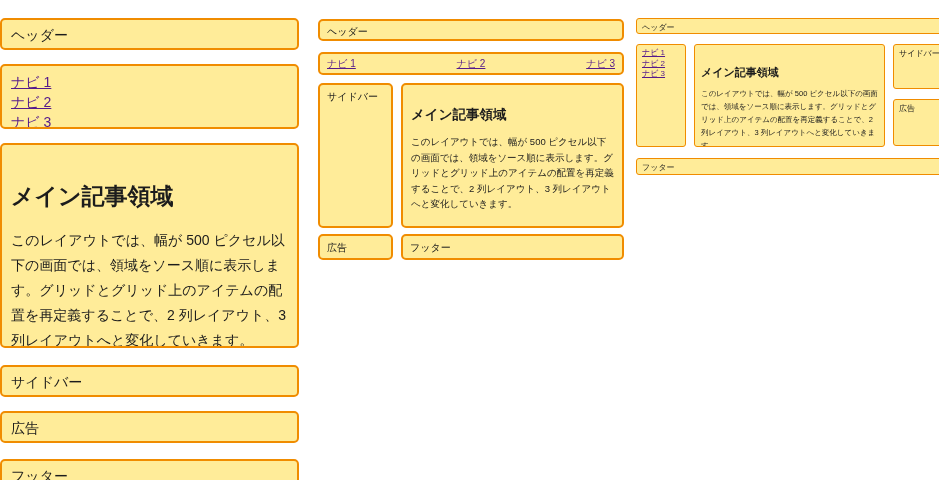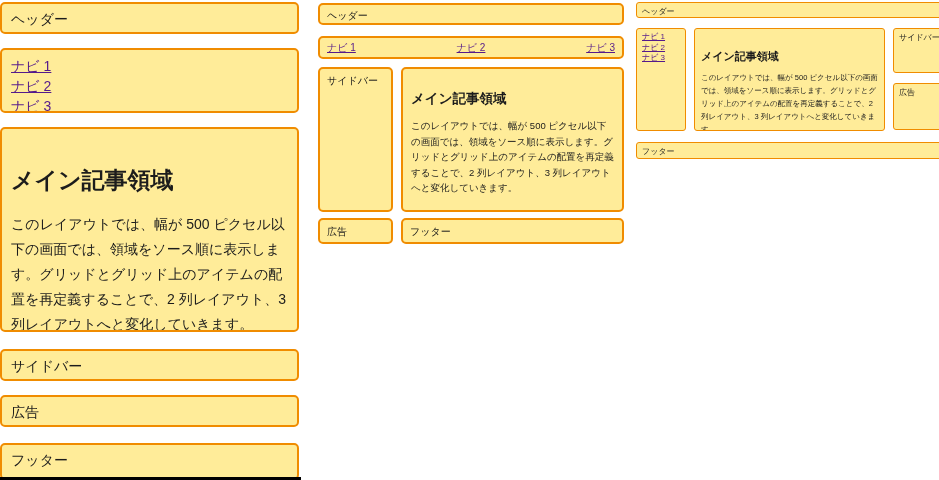--- a/index.html
+++ b/index.html
@@ -11,21 +11,21 @@
     --edge-bar:#000000;
   }
   *{box-sizing:border-box;}
   html,body{margin:0;padding:0;overflow:hidden;}
   body{
     width:939px;height:480px;position:relative;
     background:var(--page-background);
     color:var(--text);
     font-family:"Liberation Sans","DejaVu Sans",sans-serif;
   }
-  .pane{position:absolute;top:0;height:404px;text-decoration:underline;}
+  .pane{position:absolute;top:16px;height:404px;text-decoration:underline;}
   .box{
     position:absolute;
     background:var(--box-background);
     border:2px solid var(--box-border);
     border-radius:5px;
     overflow:hidden;
   }
   a{color:var(--link);text-decoration:underline;cursor:pointer;}
 
   

